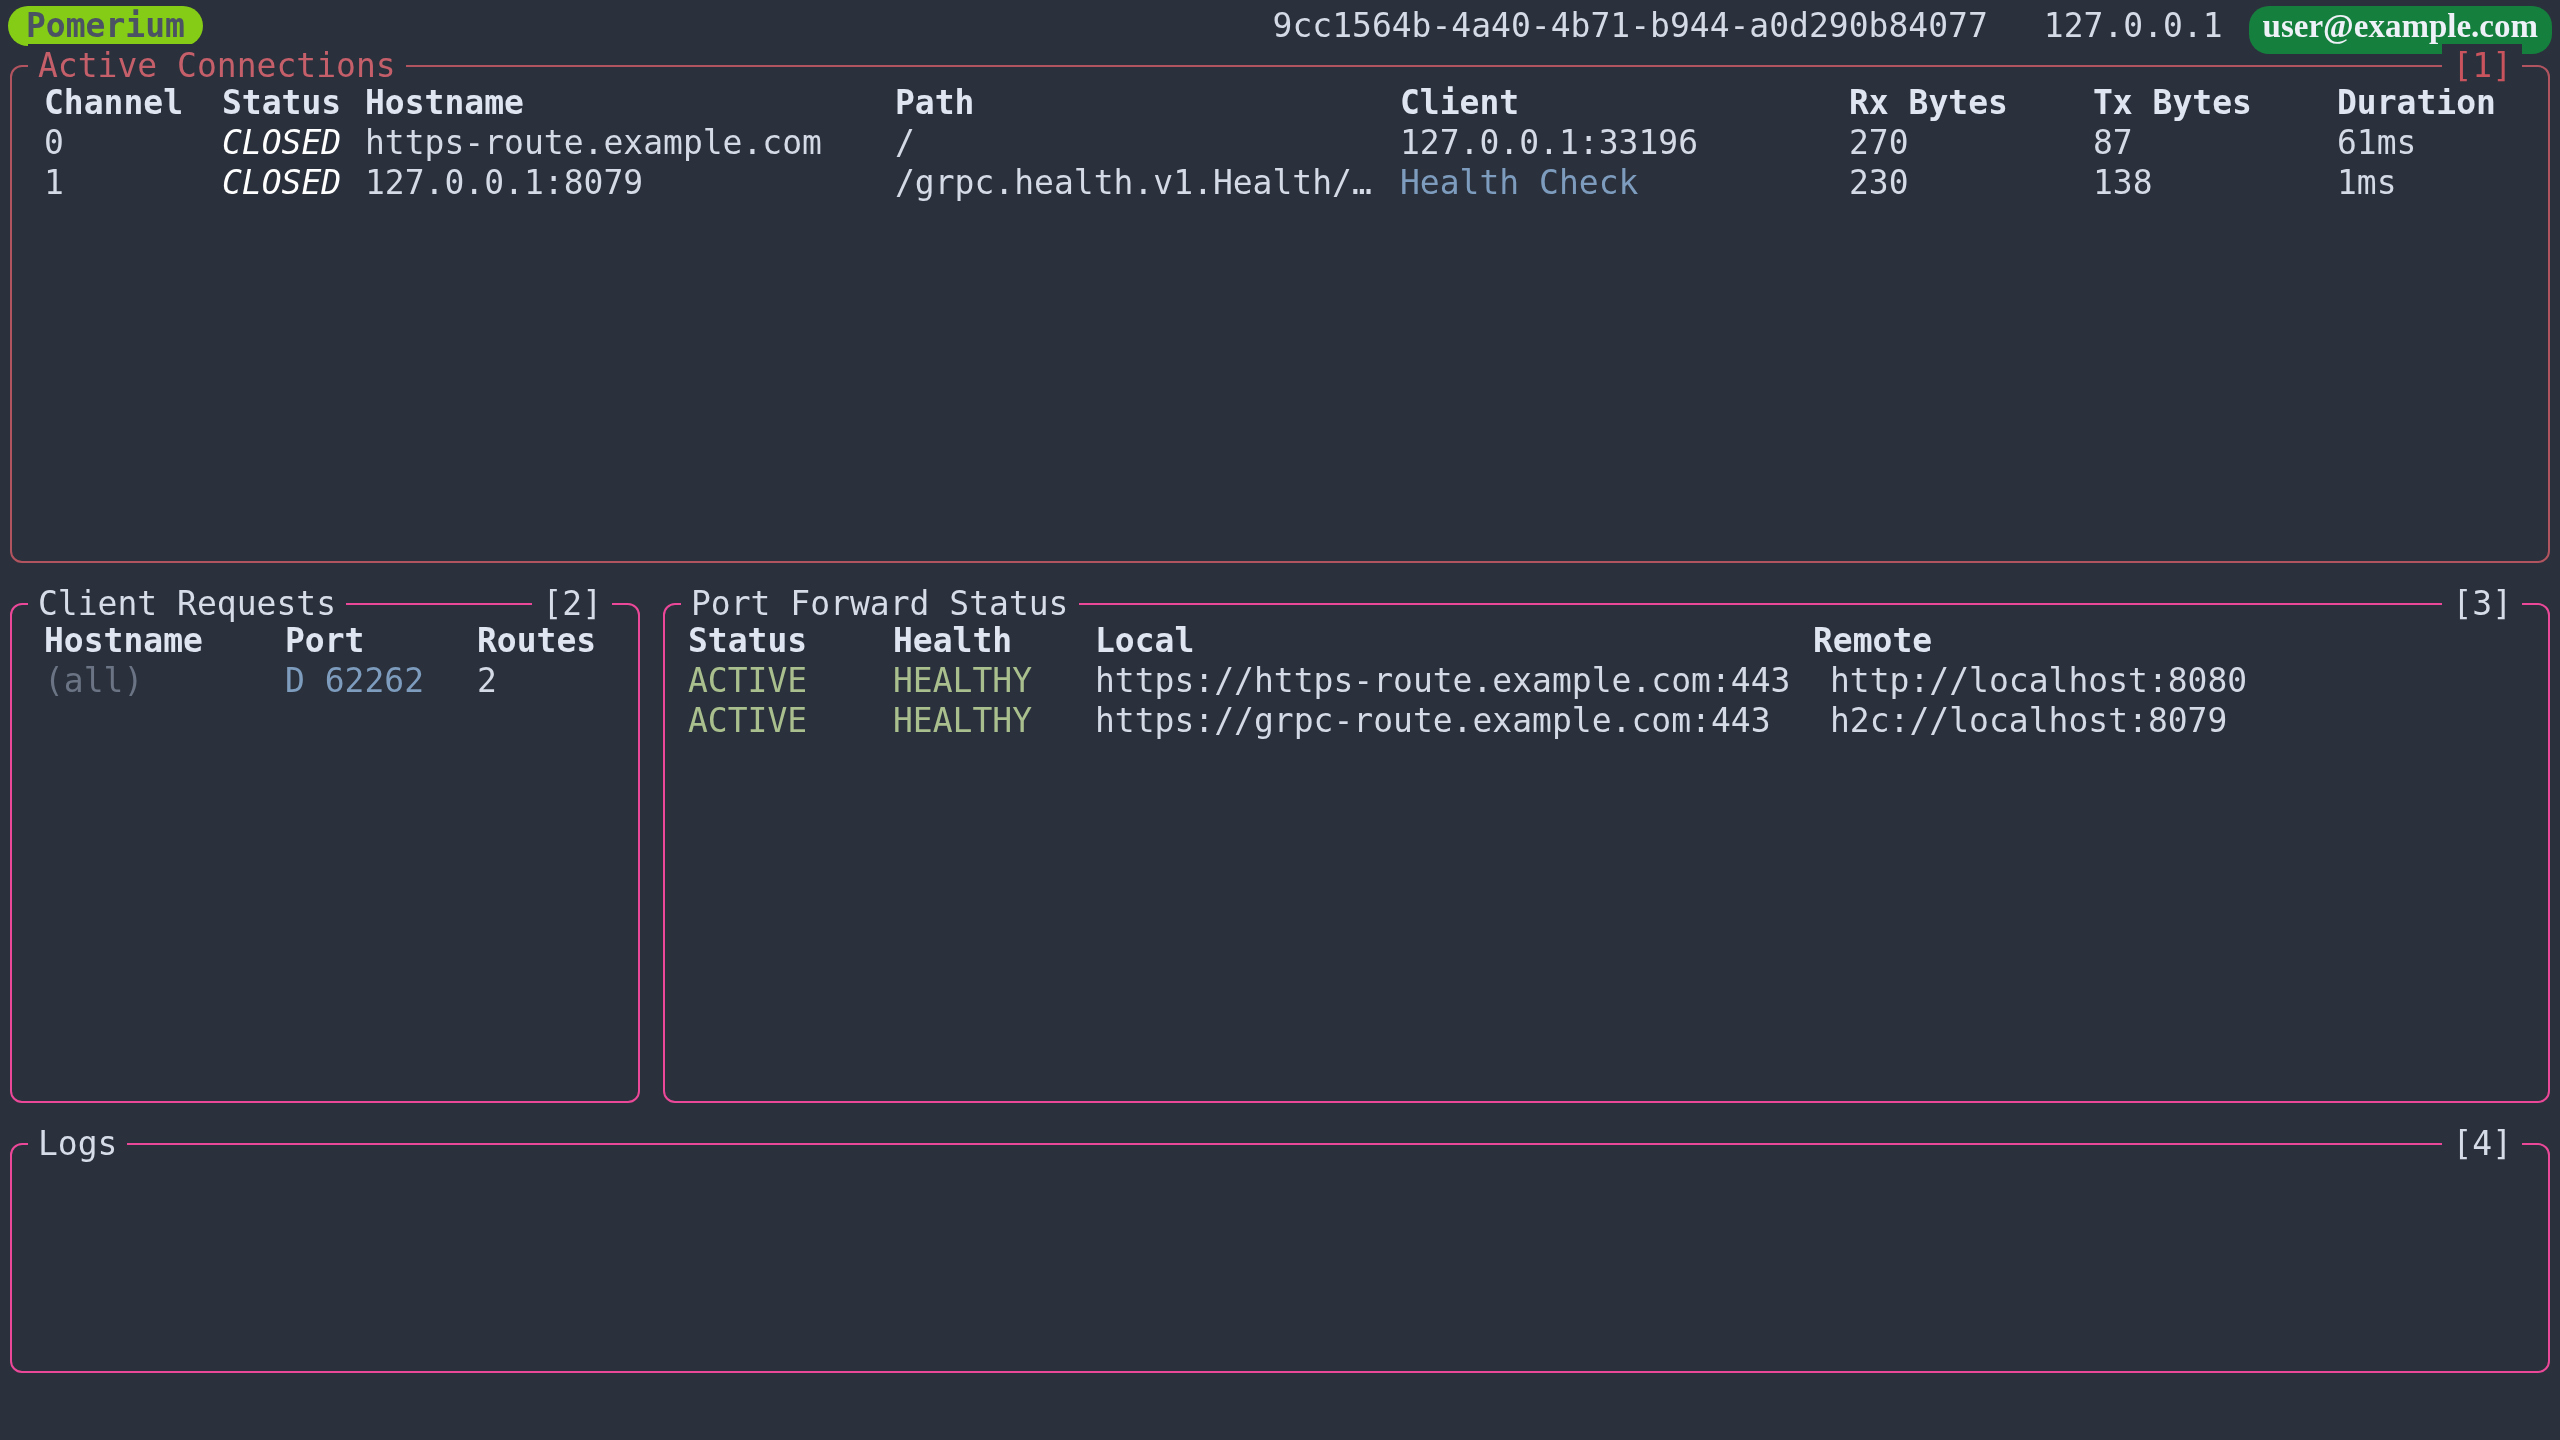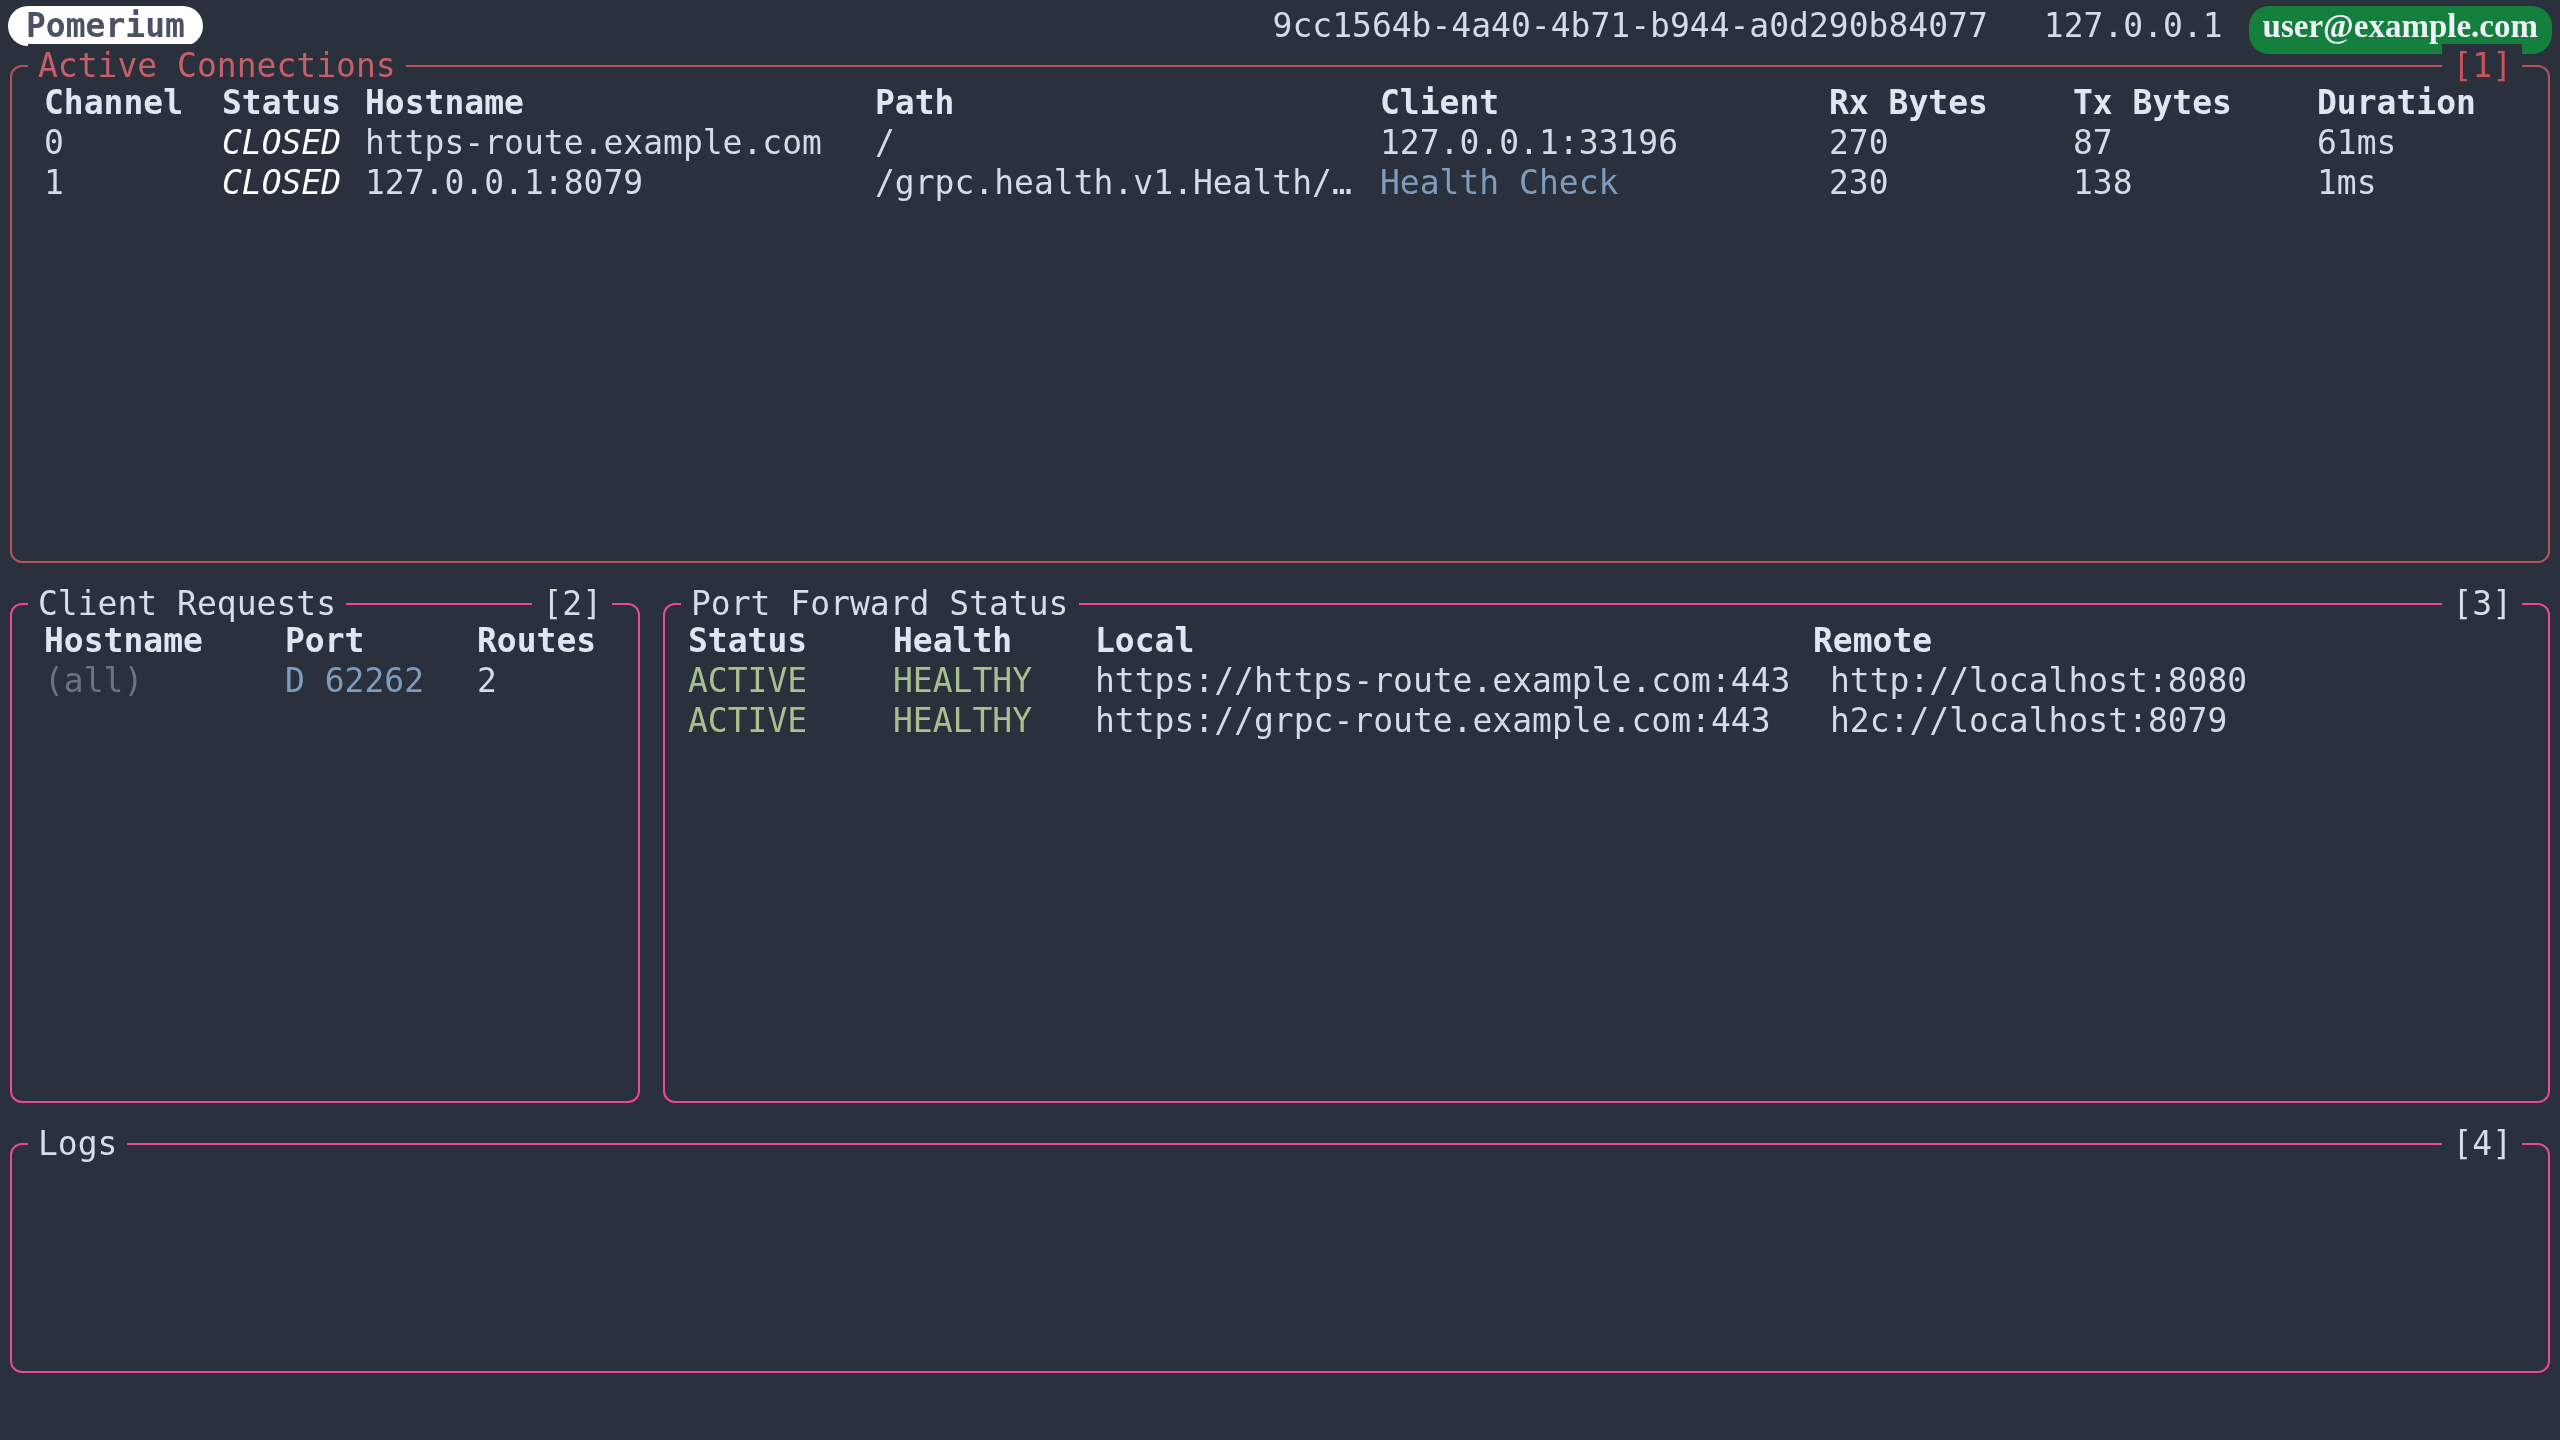--- a/index.html
+++ b/index.html
@@ -11,21 +11,21 @@
     color:#d4dae6;
     overflow:hidden;
     position:relative;
   }
   .nowrap{white-space:pre;}
 
   
   .topbar{position:absolute;left:0;top:0;width:2560px;height:56px;}
   .app-pill{
     position:absolute;left:8px;top:6px;height:40px;line-height:40px;
-    background:#ffffff;color:#4a5263;font-weight:bold;
+    background:#84cc16;color:#4a5263;font-weight:bold;
     border-radius:20px;padding:0 18px;
   }
   .topbar-right{
     position:absolute;right:8px;top:6px;height:40px;
     display:flex;
   }
   .session-id{color:#d4dae6;margin-right:56px;}
   .host-ip{color:#d4dae6;margin-right:26px;}
   .user-pill{
     height:48px;line-height:40px;background:#15803d;color:#eef1f7;
@@ -53,21 +53,21 @@
 
   .tbl{padding:16px 0 0 32px;}
   .trow{display:flex;height:40px;line-height:40px;white-space:pre;}
   .hdr .cell{font-weight:bold;color:#e0e6f1;}
   .cell{overflow:hidden;}
 
   
   .ac .c1{width:178px;}
   .ac .c2{width:143px;}
   .ac .c3{width:510px;}
-  .ac .c4{width:505px;}
+  .ac .c4{width:505px;margin-left:20px;}
   .ac .c5{width:449px;}
   .ac .c6{width:244px;}
   .ac .c7{width:244px;}
   .ac .c8{flex:1;}
 
   
   .cr .c1{width:241px;}
   .cr .c2{width:180px;}
   .cr .c3{flex:1;margin-left:12px;}
 

